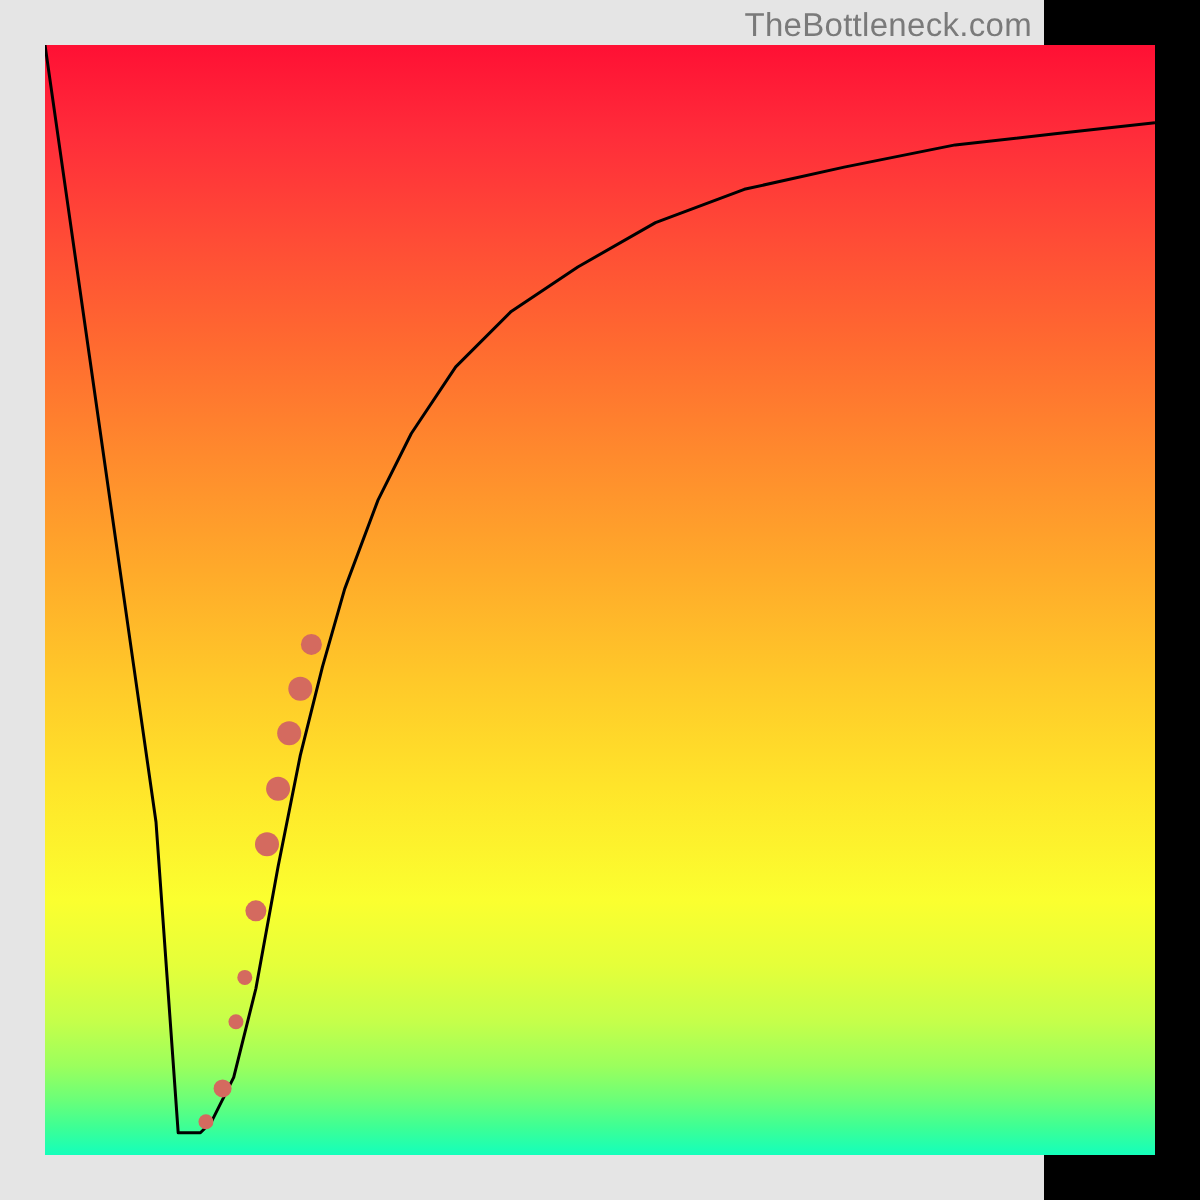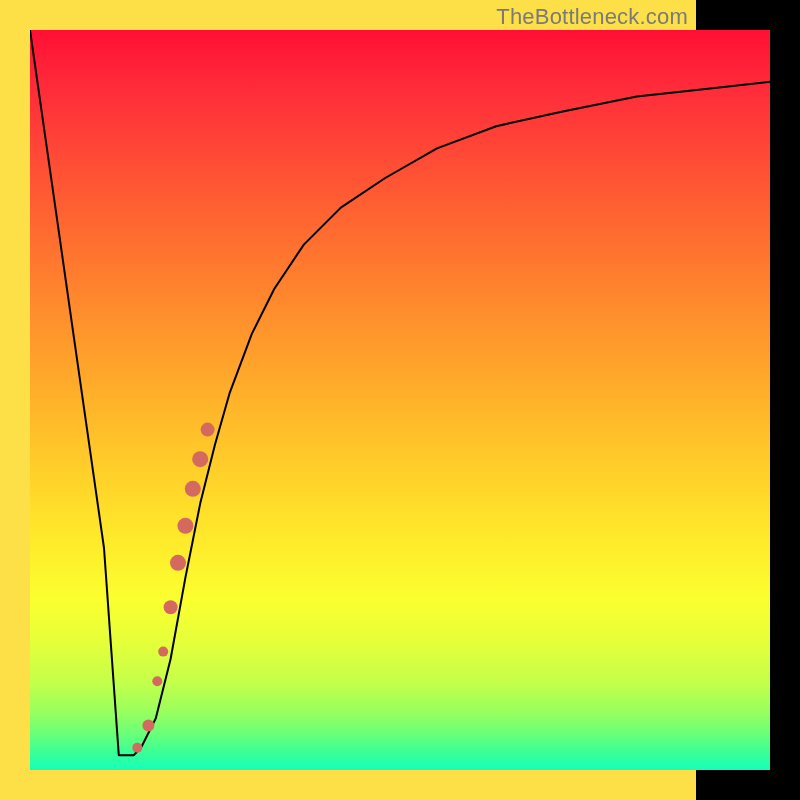--- a/index.html
+++ b/index.html
@@ -8,21 +8,21 @@
     width: 800px;
     height: 800px;
     overflow: hidden;
     background: #000;
     font-family: Arial, Helvetica, sans-serif;
   }
   .frame {
     position: relative;
     width: 696px;
     height: 800px;
-    background: #fde047;
+    background: #e5e5e5;
   }
   .plot {
     position: absolute;
     left: 30px;
     top: 30px;
     width: 740px;
     height: 740px;
     background: linear-gradient(
       to bottom,
       #ff1034 0%,

